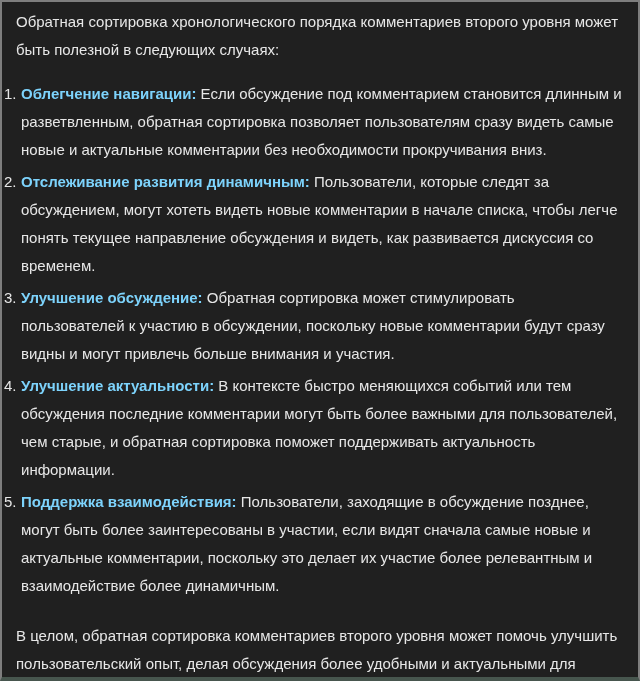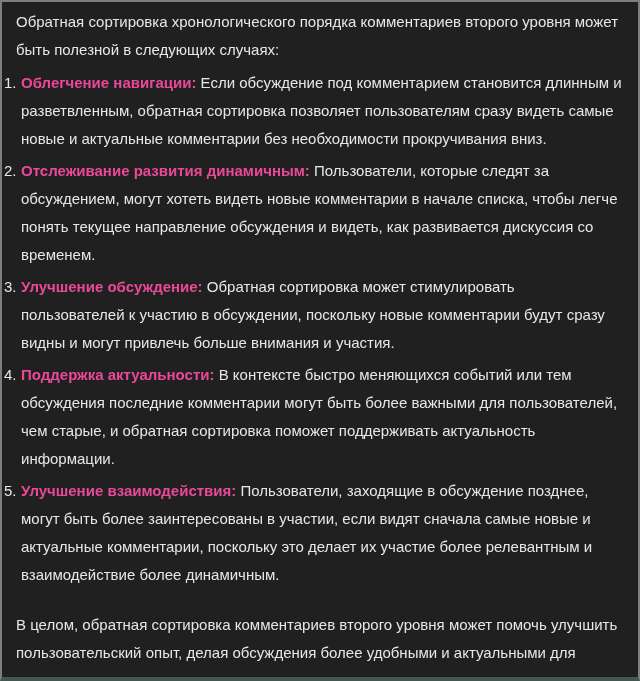--- a/index.html
+++ b/index.html
@@ -25,21 +25,21 @@
   }
   .message {
     padding: 6px 16px 0 2px;
   }
   .para {
     margin: 0;
     padding-left: 12px;
     padding-right: 2px;
   }
   .para.intro {
-    margin-bottom: 5px;
+    margin-bottom: 16px;
   }
   .para.outro {
     margin-top: 22px;
   }
   ol.points {
     list-style: none;
     margin: 0;
     padding: 0;
   }
   ol.points li {
@@ -55,21 +55,21 @@
     width: 17px;
     text-align: left;
     color: #e7e7e7;
   }
   .item-body {
     flex: 1 1 auto;
     min-width: 0;
   }
   .lead {
     font-weight: 700;
-    color: #ec4899;
+    color: #7dd3fc;
   }
 </style>
 </head>
 <body>
 
 <div class="screen">
   <div class="message">
 
     <p class="para intro">Обратная сортировка хронологического порядка комментариев второго уровня может быть полезной в следующих случаях:</p>
 
@@ -85,26 +85,26 @@
         <div class="item-body"><span class="lead">Отслеживание развития динамичным:</span><span> Пользователи, которые следят за обсуждением, могут хотеть видеть новые комментарии в начале списка, чтобы легче понять текущее направление обсуждения и видеть, как развивается дискуссия со временем.</span></div>
       </li>
 
       <li>
         <span class="num">3.</span>
         <div class="item-body"><span class="lead">Улучшение обсуждение:</span><span> Обратная сортировка может стимулировать пользователей к участию в обсуждении, поскольку новые комментарии будут сразу видны и могут привлечь больше внимания и участия.</span></div>
       </li>
 
       <li>
         <span class="num">4.</span>
-        <div class="item-body"><span class="lead">Поддержка актуальности:</span><span> В контексте быстро меняющихся событий или тем обсуждения последние комментарии могут быть более важными для пользователей, чем старые, и обратная сортировка поможет поддерживать актуальность информации.</span></div>
+        <div class="item-body"><span class="lead">Улучшение актуальности:</span><span> В контексте быстро меняющихся событий или тем обсуждения последние комментарии могут быть более важными для пользователей, чем старые, и обратная сортировка поможет поддерживать актуальность информации.</span></div>
       </li>
 
       <li>
         <span class="num">5.</span>
-        <div class="item-body"><span class="lead">Улучшение взаимодействия:</span><span> Пользователи, заходящие в обсуждение позднее, могут быть более заинтересованы в участии, если видят сначала самые новые и актуальные комментарии, поскольку это делает их участие более релевантным и взаимодействие более динамичным.</span></div>
+        <div class="item-body"><span class="lead">Поддержка взаимодействия:</span><span> Пользователи, заходящие в обсуждение позднее, могут быть более заинтересованы в участии, если видят сначала самые новые и актуальные комментарии, поскольку это делает их участие более релевантным и взаимодействие более динамичным.</span></div>
       </li>
 
     </ol>
 
     <p class="para outro">В целом, обратная сортировка комментариев второго уровня может помочь улучшить пользовательский опыт, делая обсуждения более удобными и актуальными для участников.</p>
 
   </div>
 </div>
 
 </body></html>

